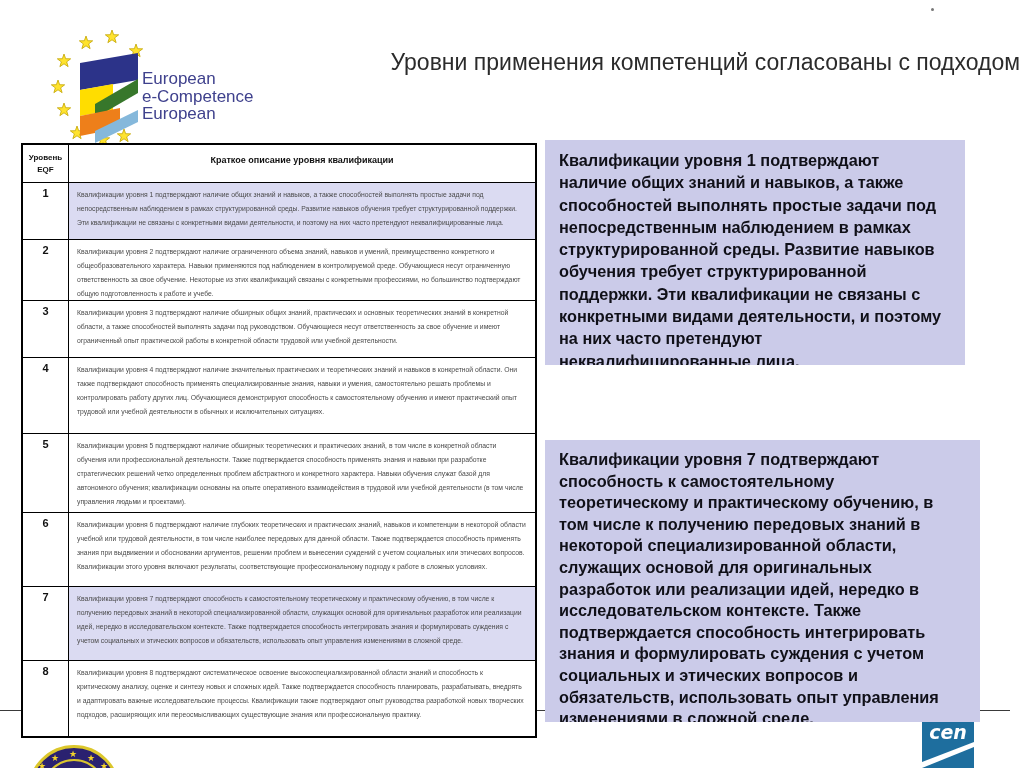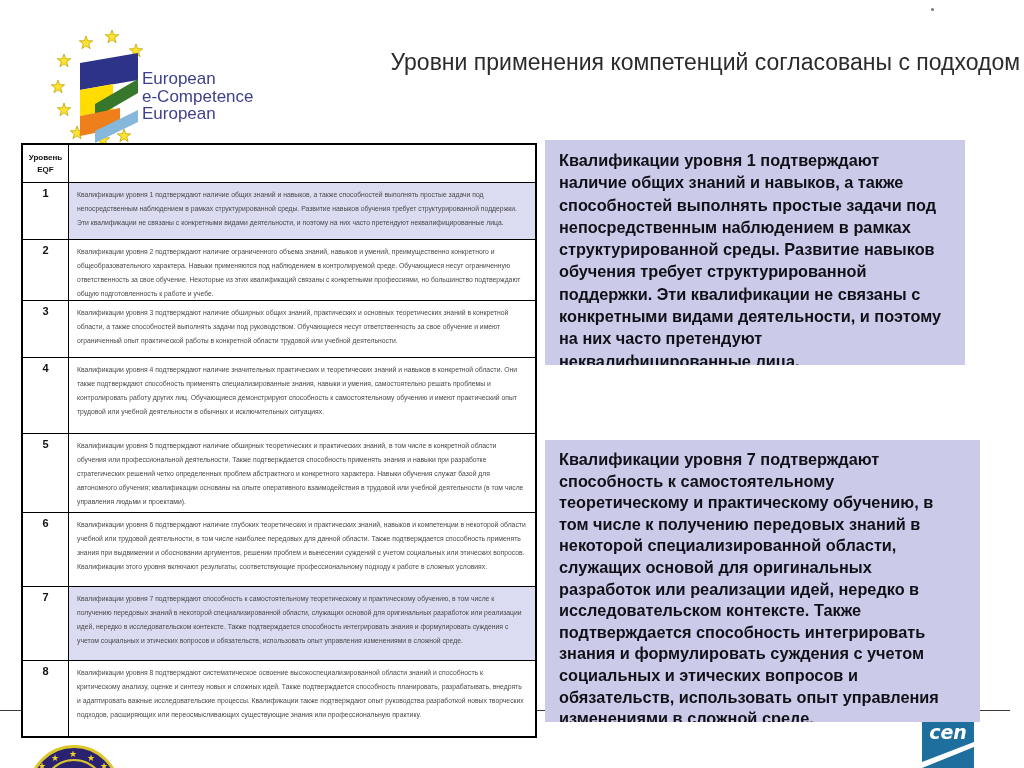--- a/index.html
+++ b/index.html
@@ -93,20 +93,21 @@
   <div id="tiny-dot"></div>
 
   <div id="bottom-rule"></div>
 
   <div id="eqf-table">
     <div class="trow thead">
       <div class="lvl">
         <div>Уровень</div>
         <div>EQF</div>
       </div>
+      <div class="desc">Краткое описание уровня квалификации</div>
     </div>
     <div class="trow r1 hl">
       <div class="lvl">1</div>
       <div class="desc">Квалификации уровня 1 подтверждают наличие общих знаний и навыков, а также способностей выполнять простые задачи под непосредственным наблюдением в рамках структурированной среды. Развитие навыков обучения требует структурированной поддержки. Эти квалификации не связаны с конкретными видами деятельности, и поэтому на них часто претендуют неквалифицированные лица.</div>
     </div>
     <div class="trow r2">
       <div class="lvl">2</div>
       <div class="desc">Квалификации уровня 2 подтверждают наличие ограниченного объема знаний, навыков и умений, преимущественно конкретного и общеобразовательного характера. Навыки применяются под наблюдением в контролируемой среде. Обучающиеся несут ограниченную ответственность за свое обучение. Некоторые из этих квалификаций связаны с конкретными профессиями, но большинство подтверждают общую подготовленность к работе и учебе.</div>
     </div>
     <div class="trow r3">

